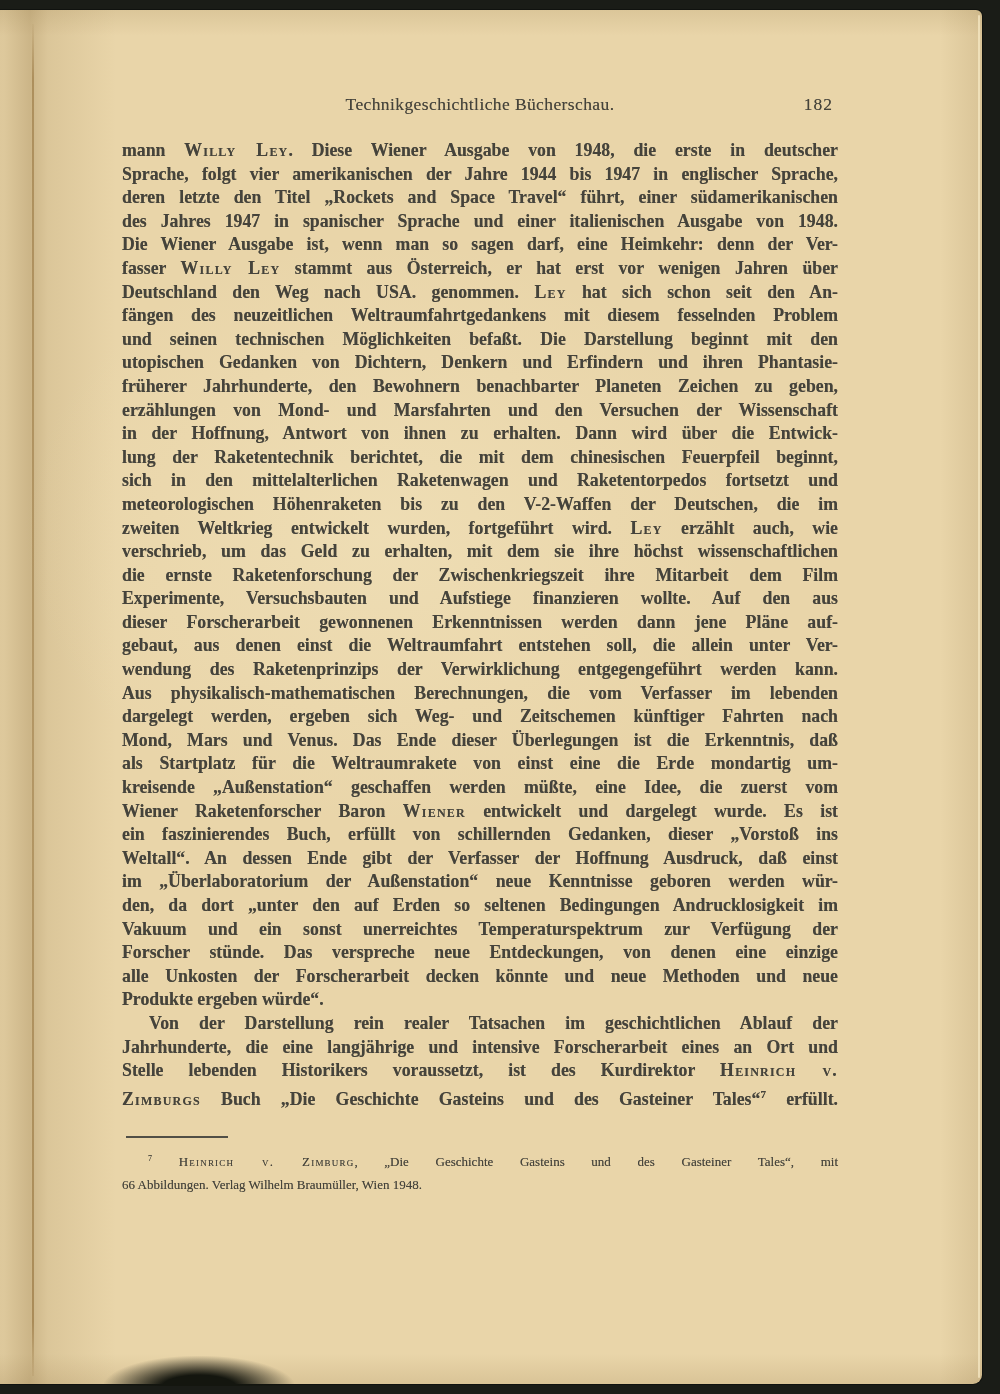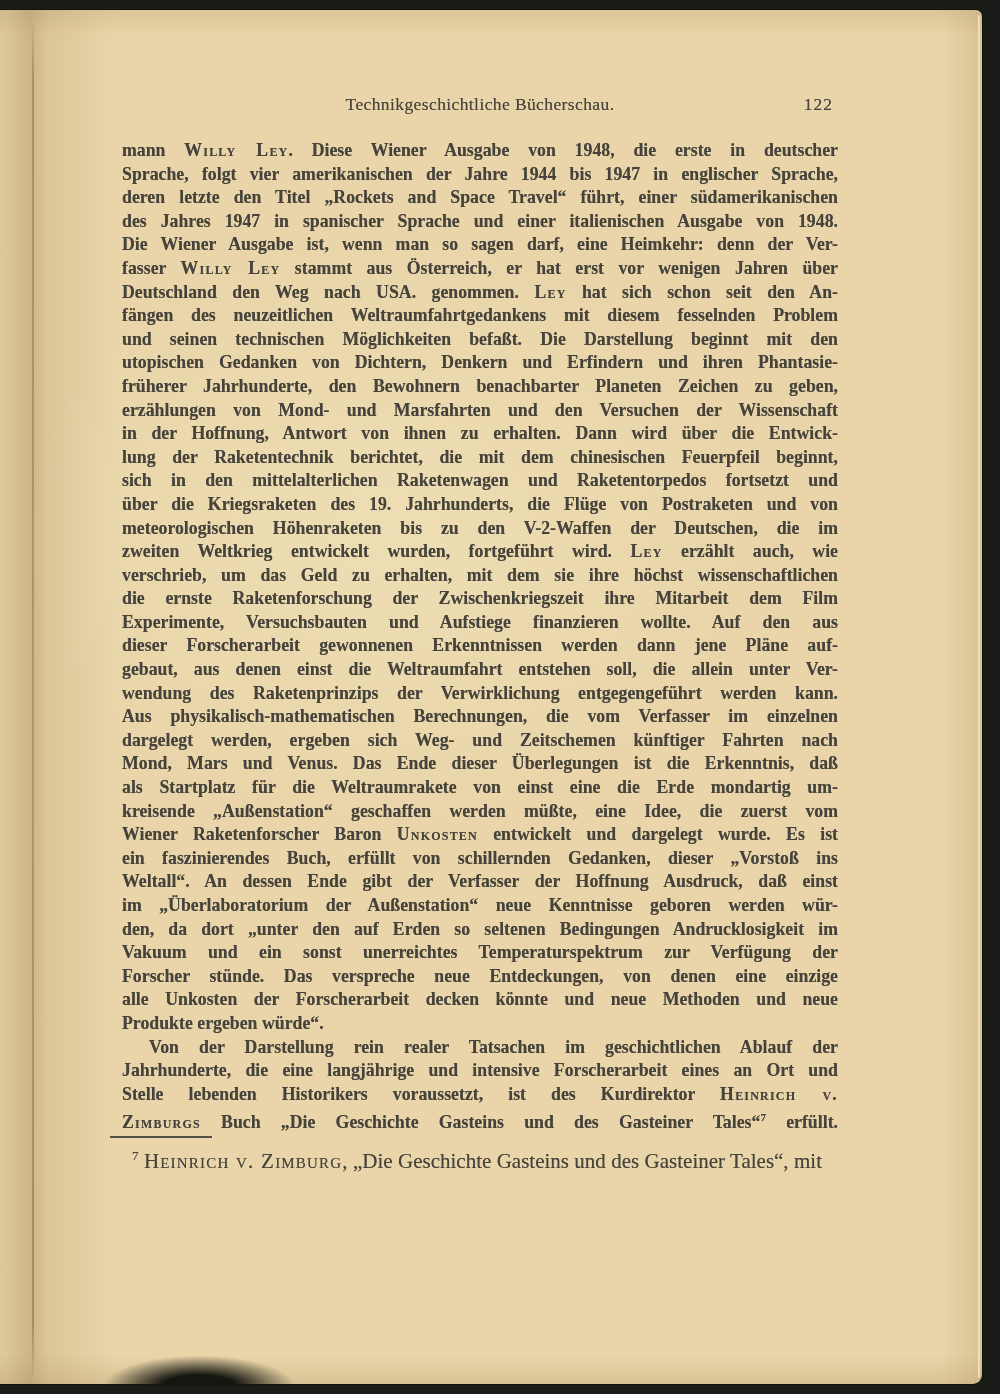--- a/index.html
+++ b/index.html
@@ -55,22 +55,22 @@
     font-size: 17.8px; line-height: 23.6px; font-weight: bold;
   }
   .line { text-align: justify; text-align-last: justify; white-space: normal; }
   .line.nojust { text-align-last: left; }
   .line.indent { padding-left: 27px; }
 
   .sc { font-variant: small-caps; letter-spacing: 1.2px; }
   .sup { vertical-align: super; font-size: 0.62em; letter-spacing: 0; }
 
   .footnote {
-    position: absolute; left: 106px; top: 1136px; width: 716px;
-    font-size: 21px; line-height: 17px;
+    position: absolute; left: 122px; top: 1136px; width: 716px;
+    font-size: 13px; line-height: 23px;
   }
   .footnote-rule {
     width: 102px; margin-left: 4px; margin-bottom: 9px;
     border-top: 2px solid #514f46;
   }
   .fline { text-align: justify; text-align-last: justify; }
   .fline.nojust { text-align-last: left; }
   .fline.indent { padding-left: 26px; }
 </style>
 </head>
@@ -81,69 +81,69 @@
   <div class="page">
     <div class="page-crease"></div>
     <div class="page-edge-right"></div>
     <div class="gutter-wedge"></div>
   </div>
 
   <div class="text-overlay">
 
     <div class="running-head">
       <span>Technikgeschichtliche Bücherschau.</span>
-      <span class="page-num">122</span>
+      <span class="page-num">182</span>
     </div>
 
     <div class="body-text" id="body-lines">
         <div class="line">mann <span class="sc">Willy Ley</span>. Diese Wiener Ausgabe von 1948, die erste in deutscher</div>
         <div class="line">Sprache, folgt vier amerikanischen der Jahre 1944 bis 1947 in englischer Sprache,</div>
         <div class="line">deren letzte den Titel „Rockets and Space Travel“ führt, einer südamerikanischen</div>
         <div class="line">des Jahres 1947 in spanischer Sprache und einer italienischen Ausgabe von 1948.</div>
         <div class="line">Die Wiener Ausgabe ist, wenn man so sagen darf, eine Heimkehr: denn der Ver-</div>
         <div class="line">fasser <span class="sc">Willy Ley</span> stammt aus Österreich, er hat erst vor wenigen Jahren über</div>
         <div class="line">Deutschland den Weg nach USA. genommen. <span class="sc">Ley</span> hat sich schon seit den An-</div>
         <div class="line">fängen des neuzeitlichen Weltraumfahrtgedankens mit diesem fesselnden Problem</div>
         <div class="line">und seinen technischen Möglichkeiten befaßt. Die Darstellung beginnt mit den</div>
         <div class="line">utopischen Gedanken von Dichtern, Denkern und Erfindern und ihren Phantasie-</div>
         <div class="line">früherer Jahrhunderte, den Bewohnern benachbarter Planeten Zeichen zu geben,</div>
         <div class="line">erzählungen von Mond- und Marsfahrten und den Versuchen der Wissenschaft</div>
         <div class="line">in der Hoffnung, Antwort von ihnen zu erhalten. Dann wird über die Entwick-</div>
         <div class="line">lung der Raketentechnik berichtet, die mit dem chinesischen Feuerpfeil beginnt,</div>
         <div class="line">sich in den mittelalterlichen Raketenwagen und Raketentorpedos fortsetzt und</div>
-        <div class="line">über die Kriegsraketen des 19. Jahrhunderts, die Flüge von Postraketen und von</div>
         <div class="line">meteorologischen Höhenraketen bis zu den V-2-Waffen der Deutschen, die im</div>
         <div class="line">zweiten Weltkrieg entwickelt wurden, fortgeführt wird. <span class="sc">Ley</span> erzählt auch, wie</div>
         <div class="line">verschrieb, um das Geld zu erhalten, mit dem sie ihre höchst wissenschaftlichen</div>
         <div class="line">die ernste Raketenforschung der Zwischenkriegszeit ihre Mitarbeit dem Film</div>
         <div class="line">Experimente, Versuchsbauten und Aufstiege finanzieren wollte. Auf den aus</div>
         <div class="line">dieser Forscherarbeit gewonnenen Erkenntnissen werden dann jene Pläne auf-</div>
         <div class="line">gebaut, aus denen einst die Weltraumfahrt entstehen soll, die allein unter Ver-</div>
         <div class="line">wendung des Raketenprinzips der Verwirklichung entgegengeführt werden kann.</div>
-        <div class="line">Aus physikalisch-mathematischen Berechnungen, die vom Verfasser im einzelnen</div>
+        <div class="line">Aus physikalisch-mathematischen Berechnungen, die vom Verfasser im lebenden</div>
         <div class="line">dargelegt werden, ergeben sich Weg- und Zeitschemen künftiger Fahrten nach</div>
         <div class="line">Mond, Mars und Venus. Das Ende dieser Überlegungen ist die Erkenntnis, daß</div>
         <div class="line">als Startplatz für die Weltraumrakete von einst eine die Erde mondartig um-</div>
         <div class="line">kreisende „Außenstation“ geschaffen werden müßte, eine Idee, die zuerst vom</div>
-        <div class="line">Wiener Raketenforscher Baron <span class="sc">Unkosten</span> entwickelt und dargelegt wurde. Es ist</div>
+        <div class="line">Wiener Raketenforscher Baron <span class="sc">Wiener</span> entwickelt und dargelegt wurde. Es ist</div>
         <div class="line">ein faszinierendes Buch, erfüllt von schillernden Gedanken, dieser „Vorstoß ins</div>
         <div class="line">Weltall“. An dessen Ende gibt der Verfasser der Hoffnung Ausdruck, daß einst</div>
         <div class="line">im „Überlaboratorium der Außenstation“ neue Kenntnisse geboren werden wür-</div>
         <div class="line">den, da dort „unter den auf Erden so seltenen Bedingungen Andrucklosigkeit im</div>
         <div class="line">Vakuum und ein sonst unerreichtes Temperaturspektrum zur Verfügung der</div>
         <div class="line">Forscher stünde. Das verspreche neue Entdeckungen, von denen eine einzige</div>
         <div class="line">alle Unkosten der Forscherarbeit decken könnte und neue Methoden und neue</div>
         <div class="line nojust">Produkte ergeben würde“.</div>
         <div class="line indent">Von der Darstellung rein realer Tatsachen im geschichtlichen Ablauf der</div>
         <div class="line">Jahrhunderte, die eine langjährige und intensive Forscherarbeit eines an Ort und</div>
         <div class="line">Stelle lebenden Historikers voraussetzt, ist des Kurdirektor <span class="sc">Heinrich v.</span></div>
         <div class="line"><span class="sc">Zimburgs</span> Buch „Die Geschichte Gasteins und des Gasteiner Tales“<span class="sup">7</span> erfüllt.</div>
       </div>
 
     <div class="footnote">
       <div class="footnote-rule"></div>
       <div id="footnote-lines">
           <div class="fline indent"><span class="sup">7</span> <span class="sc">Heinrich v. Zimburg</span>, „Die Geschichte Gasteins und des Gasteiner Tales“, mit</div>
+          <div class="fline nojust">66 Abbildungen. Verlag Wilhelm Braumüller, Wien 1948.</div>
         </div>
     </div>
 
   </div>
 </div>
 
 </body></html>

